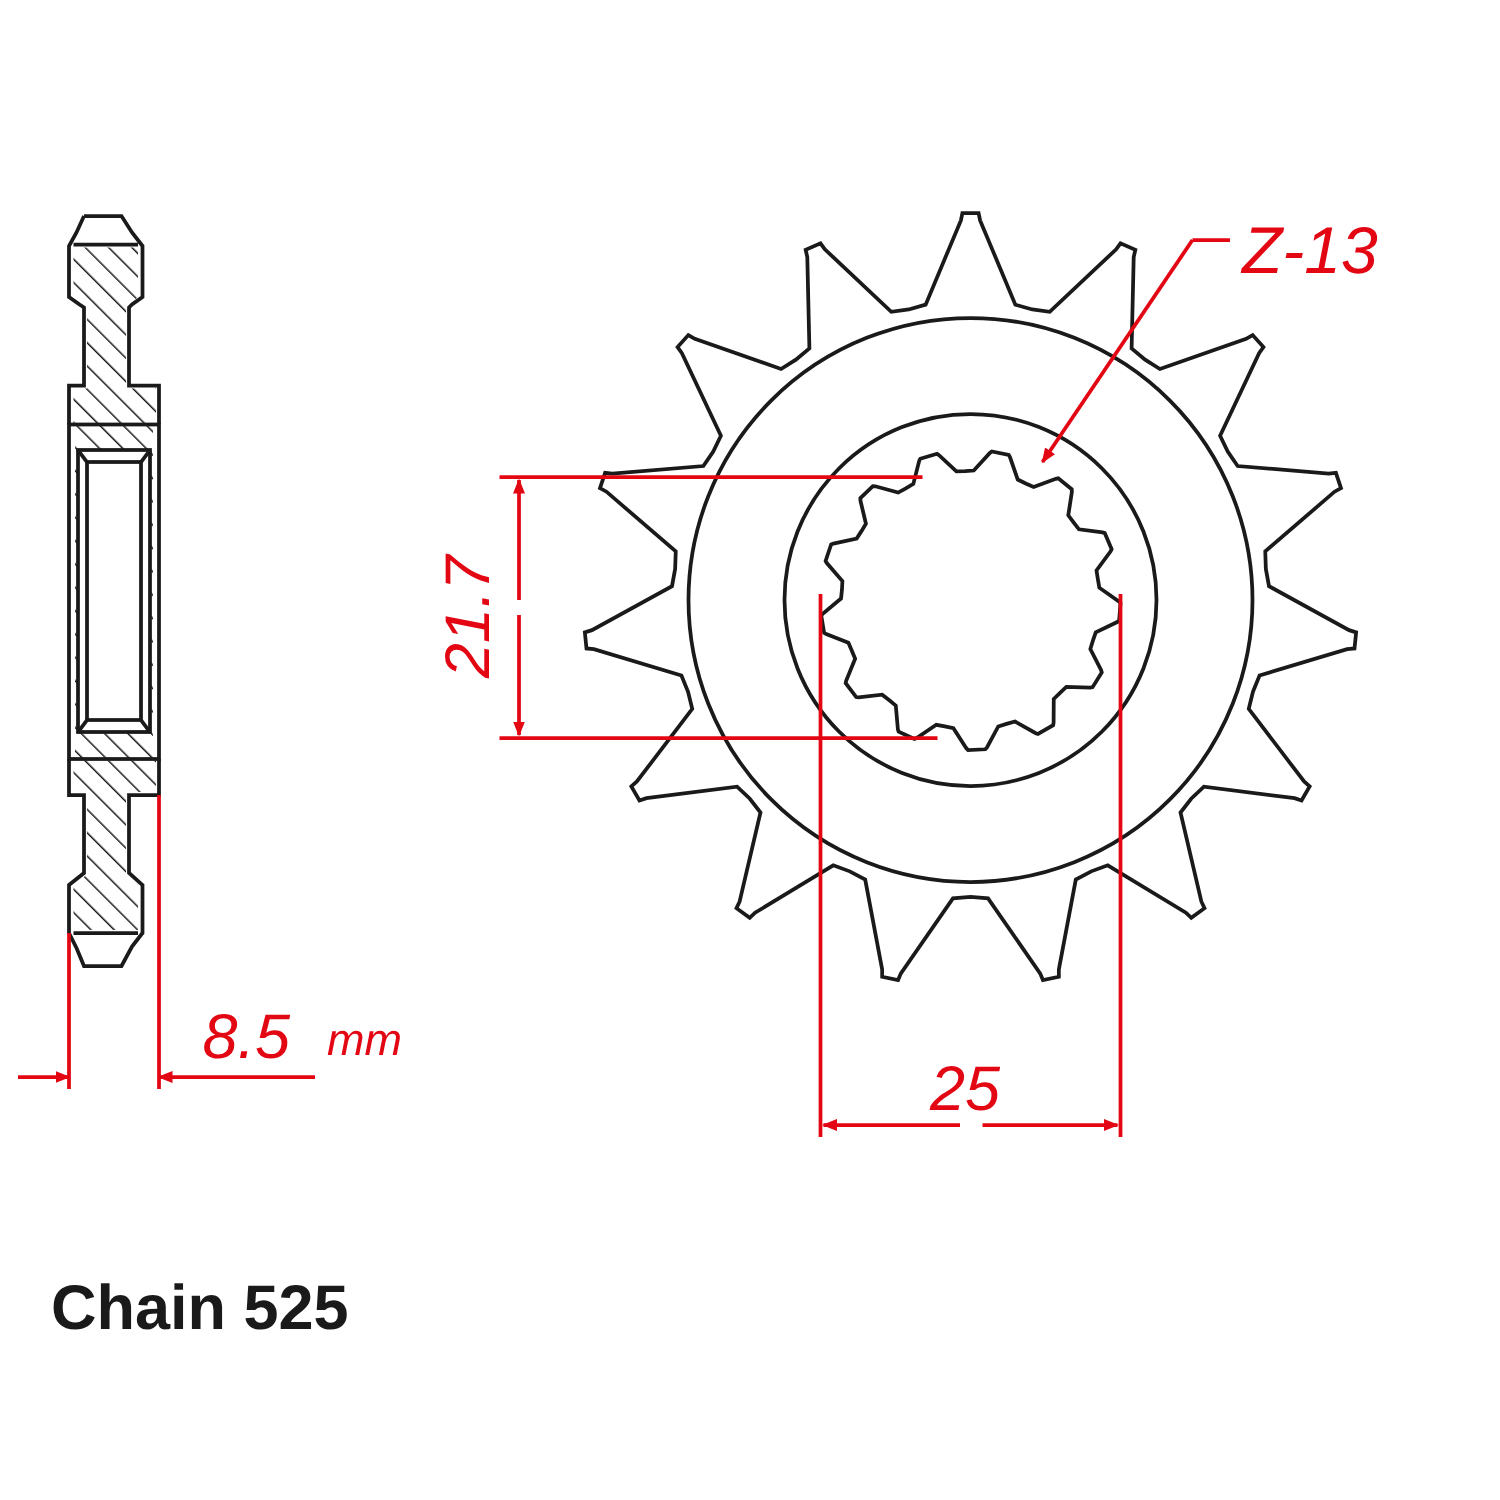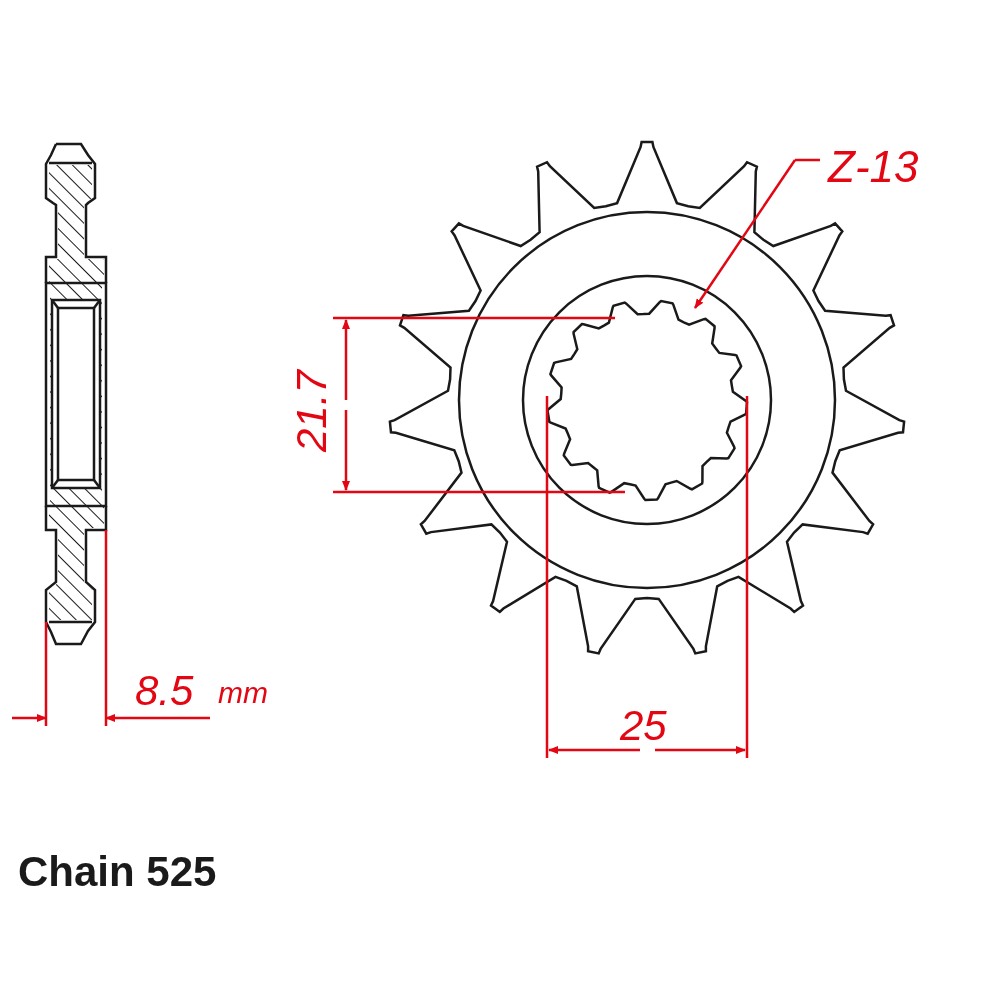--- a/index.html
+++ b/index.html
@@ -1,19 +1,19 @@
 <!DOCTYPE html>
 <html><head>
 <meta charset="utf-8">
 <style>
   html, body { margin:0; padding:0; background:#ffffff; }
   body { width:1000px; height:1000px; position:relative; overflow:hidden; font-family:"Liberation Sans", sans-serif; }
   svg { position:absolute; left:0; top:0; }
   .red-text { fill:#e30613; font-family:"Liberation Sans", sans-serif; font-style:italic; }
-  .title { position:absolute; left:18px; top:848px; font-size:42px; font-weight:bold; color:#1a1a1a; font-family:"Liberation Sans", sans-serif; letter-spacing:0px; }
+  .title { position:absolute; left:34px; top:848px; font-size:42px; font-weight:bold; color:#1a1a1a; font-family:"Liberation Sans", sans-serif; letter-spacing:0px; }
 </style>
 </head>
 <body>
 
 <svg width="1000" height="1000" viewBox="0 0 1000 1000">
   <defs>
     <pattern id="hatch" patternUnits="userSpaceOnUse" width="11" height="11" patternTransform="rotate(-45)">
       <line x1="0" y1="0" x2="0" y2="11" stroke="#1a1a1a" stroke-width="2"></line>
     </pattern>
     <marker id="arr" markerWidth="10" markerHeight="8" refX="9" refY="4" orient="auto" markerUnits="userSpaceOnUse">

